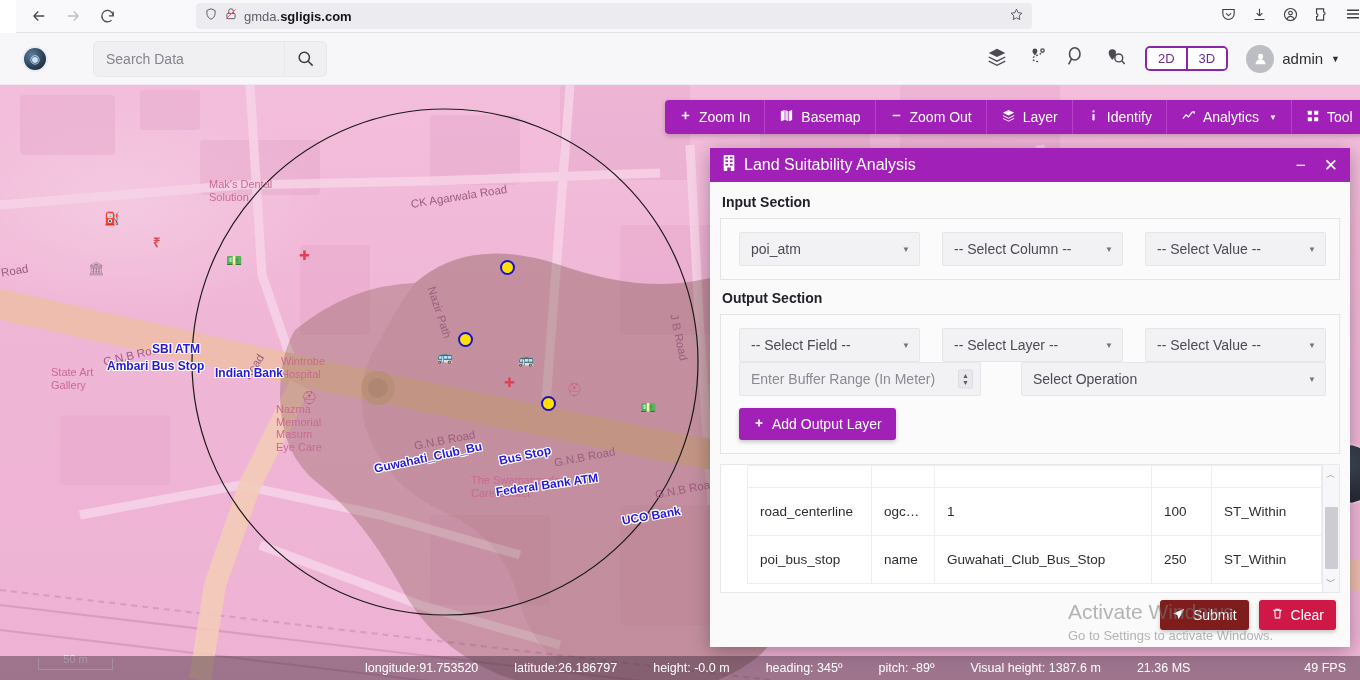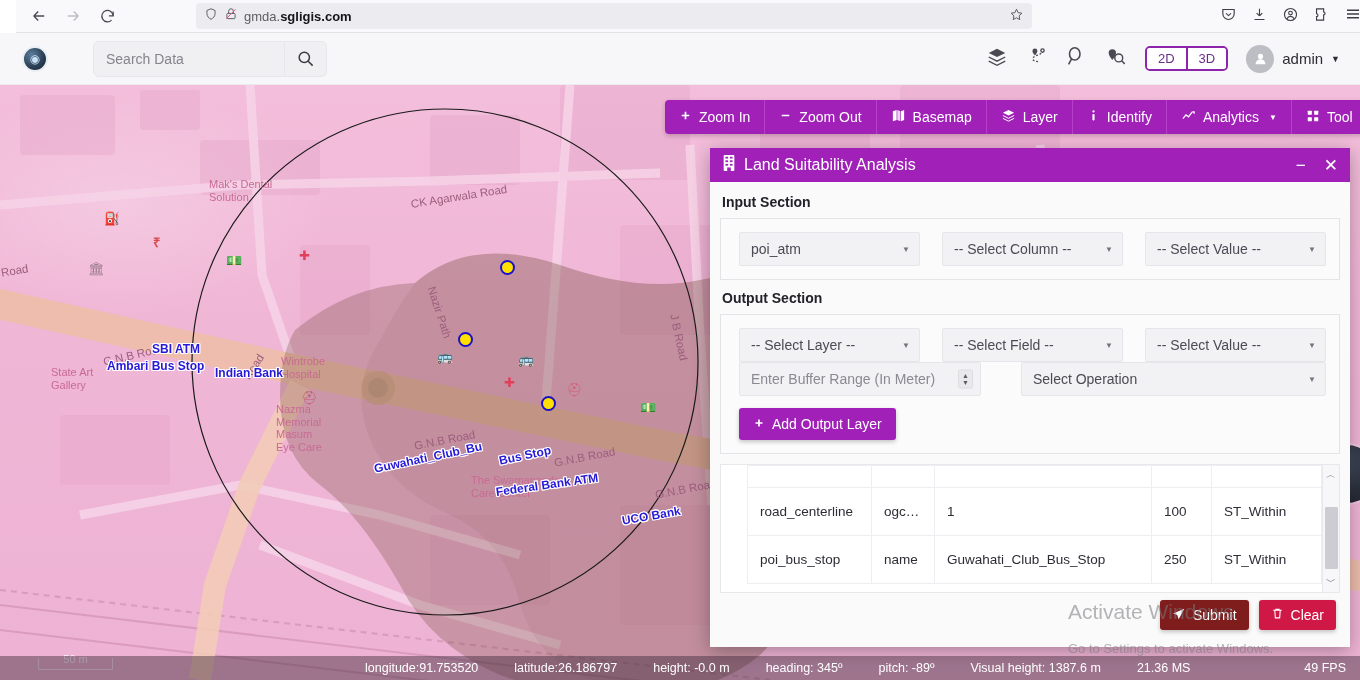--- a/index.html
+++ b/index.html
@@ -215,21 +215,21 @@
   }
   .btn.submit { background: #7f1d1d; }
   .btn.clear { background: #d01847; }
 
   
   .watermark {
     position: absolute; left: 1068px; top: 600px; pointer-events: none;
     color: rgba(120,120,125,.55); text-align: left;
   }
   .watermark .w1 { font-size: 21px; }
-  .watermark .w2 { font-size: 13px; margin-top: 17px; }
+  .watermark .w2 { font-size: 13px; margin-top: 4px; }
 
   
   .statusbar {
     position: absolute; left: 0; bottom: 0; width: 1360px; height: 24px;
     background: rgba(60,40,55,.45); color: #fff; font-size: 12.5px;
     display: flex; align-items: center; gap: 36px; padding-left: 365px;
   }
   .statusbar .fps { margin-left: auto; padding-right: 14px; }
   .statusbar .ms { }
 </style>
@@ -528,35 +528,35 @@
     <div class="tb-btn">
       <span>
         <svg width="13" height="13" viewBox="0 0 24 24" stroke="#fff" stroke-width="3.2" fill="none">
             <path d="M12 5v14M5 12h14"></path>
           </svg>
       </span>
       <span>Zoom In</span>
     </div>
     <div class="tb-btn">
       <span>
-        <svg width="13" height="13" viewBox="0 0 24 24" stroke="#fff" stroke-width="3.2" fill="none">
-            <path d="M5 12h14"></path>
-          </svg>
-      </span>
-      <span>Zoom Out</span>
-    </div>
-    <div class="tb-btn">
-      <span>
         <svg width="15" height="15" viewBox="0 0 24 24" fill="#fff">
             <path d="M3 5l6-2v16l-6 2z"></path>
             <path d="M10 3l5 2v16l-5-2z" opacity=".8"></path>
             <path d="M16 5l5-2v16l-5 2z"></path>
           </svg>
       </span>
       <span>Basemap</span>
+    </div>
+    <div class="tb-btn">
+      <span>
+        <svg width="13" height="13" viewBox="0 0 24 24" stroke="#fff" stroke-width="3.2" fill="none">
+            <path d="M5 12h14"></path>
+          </svg>
+      </span>
+      <span>Zoom Out</span>
     </div>
     <div class="tb-btn">
       <span>
         <svg width="15" height="15" viewBox="0 0 24 24" fill="none" stroke="#fff" stroke-width="1.6">
             <path d="M12 3l9 4.5-9 4.5-9-4.5z" fill="#fff" stroke="none"></path>
             <path d="M3 12l9 4.5 9-4.5"></path>
             <path d="M3 16.5L12 21l9-4.5"></path>
           </svg>
       </span>
       <span>Layer</span>
@@ -624,22 +624,22 @@
         <div class="row">
           <div class="sel w180">poi_atm</div>
           <div class="sel w180">-- Select Column --</div>
           <div class="sel w180">-- Select Value --</div>
         </div>
       </div>
 
       <div class="sec-title" style="margin-top:10px;">Output Section</div>
       <div class="panel">
         <div class="row">
+          <div class="sel w180">-- Select Field --</div>
           <div class="sel w180">-- Select Layer --</div>
-          <div class="sel w180">-- Select Field --</div>
           <div class="sel w180">-- Select Value --</div>
         </div>
         <div class="row">
           <div class="num">
             <span>Enter Buffer Range (In Meter)</span>
             <span class="spin">
                 <span>▲</span>
                 <span>▼</span>
               </span>
           </div>

